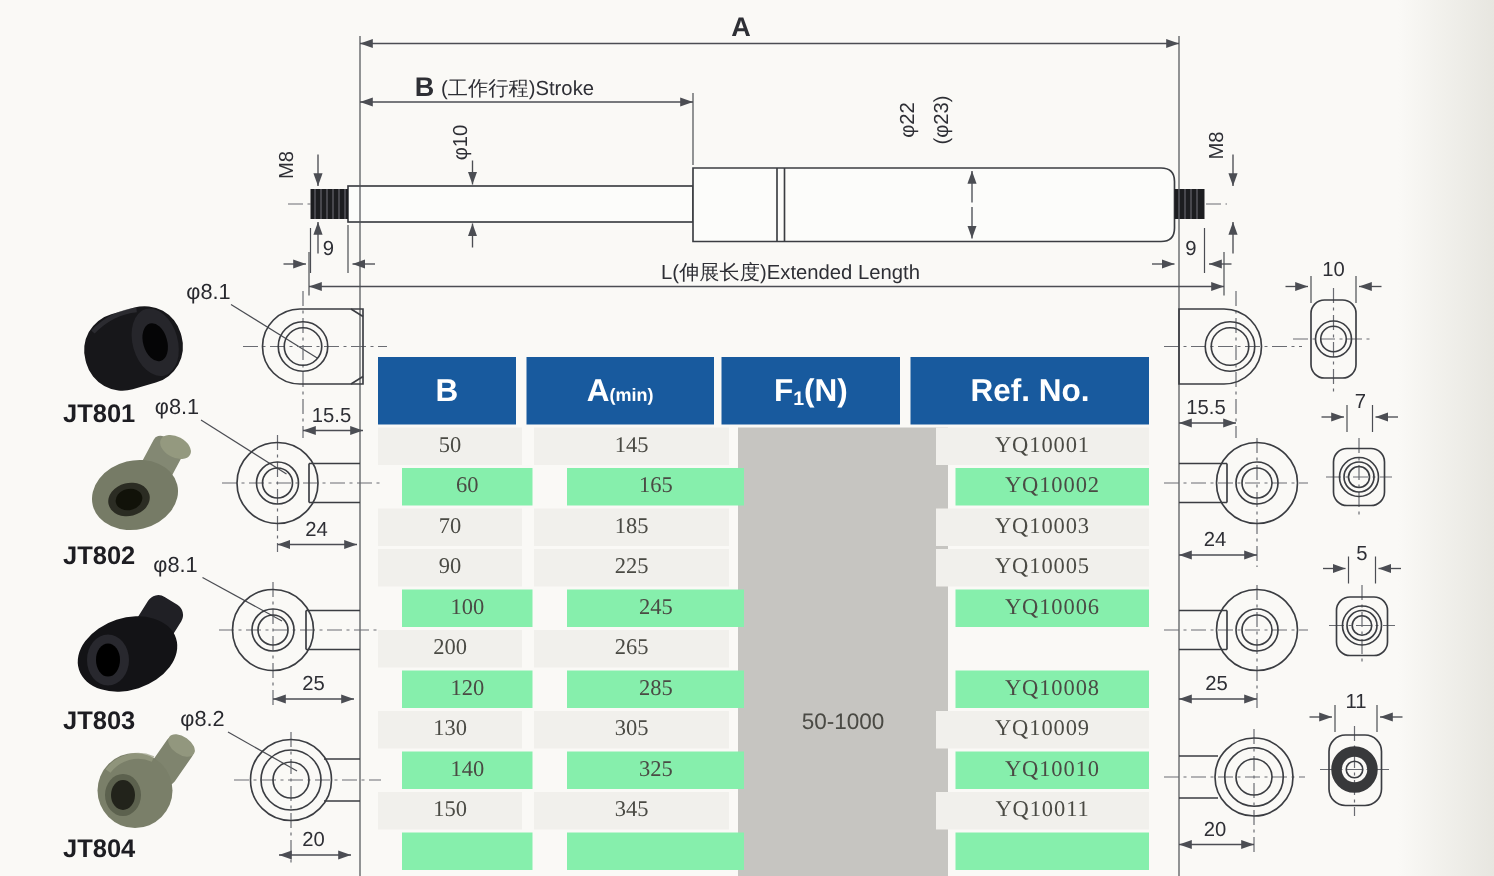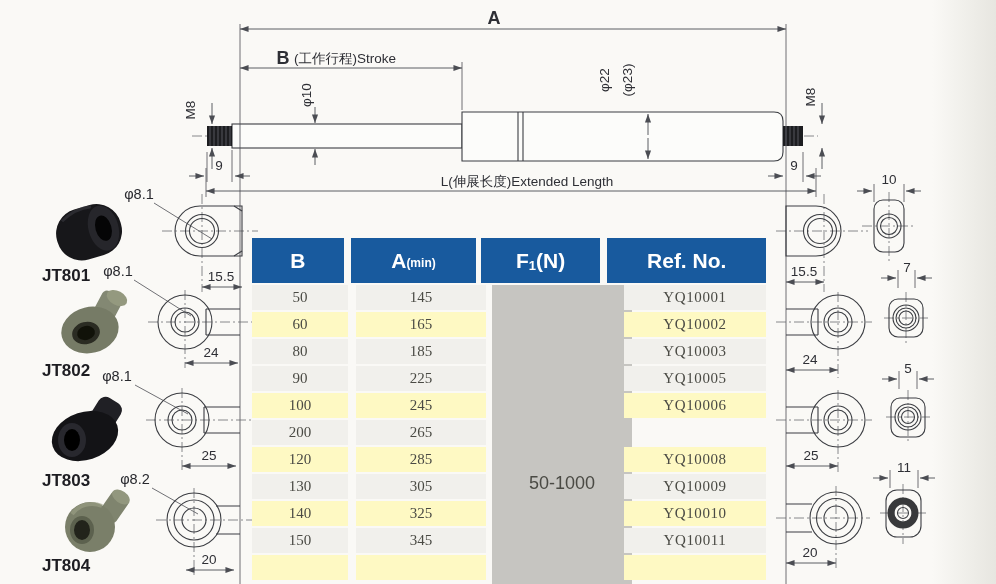--- a/index.html
+++ b/index.html
@@ -28,23 +28,23 @@
       font-weight:700;font-size:21px;}
   .th .note{font-size:12px;margin-top:5px;}
   .th .sub{font-size:13px;margin-top:10px;}
   .th-b{width:96px}.th-a{width:130px}.th-f{width:124px}.th-ref{width:166px}
   .sp1{width:8px}.sp2{width:6px}.sp3{width:8px}
   .tbody{position:relative;}
   .tr{display:flex;height:25px;margin-bottom:2px;font-size:15px;color:#4a4a44;font-family:Liberation Serif, serif;}
   .td{display:flex;align-items:center;justify-content:center;}
   .td-b{width:96px}.td-a{width:130px}.td-fsp{width:124px}.td-ref{width:142px;letter-spacing:0.6px}
   .tr.odd .td{background:#f1f0ec;}
-  .tr.even .td{background:#fef9c3;}
+  .tr.even .td{background:#86efac;margin-left:16px;}
   .fcol{position:absolute;left:240px;top:47px;width:140px;height:299px;background:#c6c5c1;
-        color:#4a4a44;font-size:18px;}
+        color:#4a4a44;font-size:15px;}
   .fcol span{position:absolute;top:188px;width:100%;text-align:center;}
 </style>
 </head>
 <body>
 
 <div class="stage">
   <div class="right-shade"></div>
 
   <svg class="draw" width="996" height="584" viewBox="0 0 996 584">
     <defs>
@@ -327,21 +327,21 @@
       <div class="tr even">
           <div class="td td-b">60</div>
           <div class="sp1"></div>
           <div class="td td-a">165</div>
           <div class="sp2"></div>
           <div class="td-fsp"></div>
           <div class="sp3"></div>
           <div class="td td-ref">YQ10002</div>
         </div>
       <div class="tr odd">
-          <div class="td td-b">80</div>
+          <div class="td td-b">70</div>
           <div class="sp1"></div>
           <div class="td td-a">185</div>
           <div class="sp2"></div>
           <div class="td-fsp"></div>
           <div class="sp3"></div>
           <div class="td td-ref">YQ10003</div>
         </div>
       <div class="tr odd">
           <div class="td td-b">90</div>
           <div class="sp1"></div>

